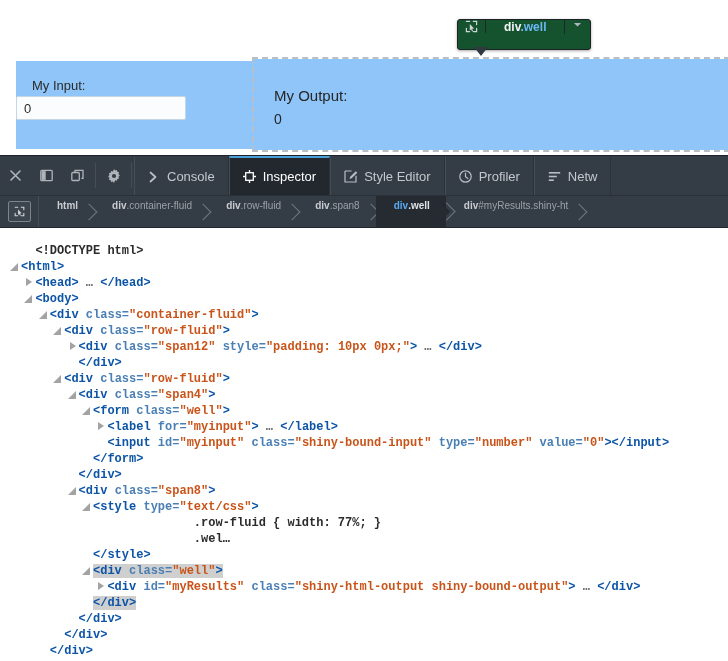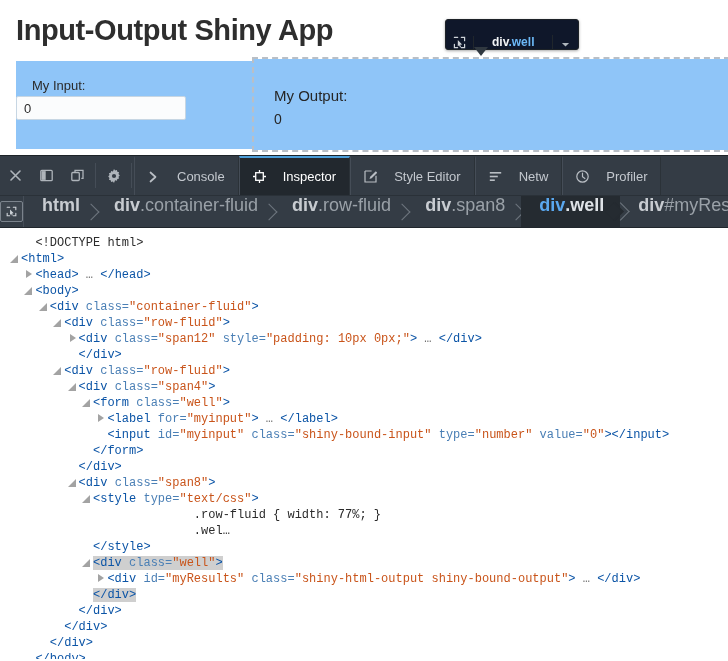--- a/index.html
+++ b/index.html
@@ -45,23 +45,23 @@
     position:absolute;left:20px;top:28px;
     font-size:15px;color:#262626;white-space:nowrap;
   }
   #output-value{
     position:absolute;left:20px;top:52px;
     font-size:14px;color:#262626;white-space:nowrap;
   }
 
   
   #node-badge{
-    position:absolute;left:445px;top:19px;height:29px;
-    display:flex;align-items:flex-end;
-    background:#0f172a;border:1px solid #1d2227;border-radius:3px;
+    position:absolute;left:457px;top:19px;height:29px;
+    display:flex;align-items:flex-start;
+    background:#14532d;border:1px solid #1d2227;border-radius:3px;
     box-shadow:0 1px 3px rgba(0,0,0,.35);
     z-index:6;
   }
   #node-badge .bseg{
     display:flex;align-items:center;justify-content:center;
     padding:0 8px;border-right:1px solid #20262c;
   }
   #node-badge .bseg:last-child{border-right:none;}
   #node-badge .pick{padding:0 7px;}
   #node-badge .nodelabel{
@@ -86,21 +86,21 @@
     position:relative;height:40px;width:728px;box-sizing:border-box;
     background:#343c45;border-top:1px solid #1d2328;
     display:flex;align-items:stretch;overflow:hidden;
   }
   .tb-iconbtn{
     width:31px;display:flex;align-items:center;justify-content:center;
     color:#b6babf;
   }
   .tb-sep{width:1px;background:#454d57;margin:7px 2px;}
   .tb-tab{
-    display:flex;align-items:center;gap:17px;padding:0 13px;
+    display:flex;align-items:center;gap:7px;padding:0 13px;
     border-left:1px solid #454d57;border-right:1px solid #2b3238;
     color:#c3c8ce;font-size:13px;white-space:nowrap;
     box-sizing:border-box;border-top:2px solid transparent;
   }
   .tb-tab.active{
     background:#22282e;color:#ffffff;
     border-top:2px solid #4c9ed9;
   }
   .tb-tab svg{display:block;}
 
@@ -114,21 +114,21 @@
     width:38px;display:flex;align-items:center;justify-content:center;
     border-right:1px solid #454d57;
   }
   #crumb-pick .pickbox{
     width:21px;height:19px;border:1px solid #7b838c;border-radius:2px;
     display:flex;align-items:center;justify-content:center;background:#3c444d;
   }
   .crumbs{display:flex;align-items:stretch;}
   .crumb{
     position:relative;display:flex;align-items:center;
-    padding:0 16px 12px 18px;font-size:18px;font-weight:bold;white-space:nowrap;
+    padding:0 16px 12px 18px;font-size:10px;font-weight:bold;white-space:nowrap;
     color:#c8ccd1;
   }
   .crumb .ctag{color:#c8ccd1;}
   .crumb .ccls{color:#9aa1a8;font-weight:normal;}
   .crumb:after{
     content:"";position:absolute;right:-1px;top:50%;
     width:11px;height:11px;margin-top:-6px;
     border-top:1px solid #6e767f;border-right:1px solid #6e767f;
     transform:rotate(45deg);
   }
@@ -144,22 +144,23 @@
     width:12px;height:12px;margin-top:-6.5px;
     border-top:1px solid #6e767f;border-right:1px solid #6e767f;
     transform:rotate(45deg);z-index:1;
   }
 
   
   #markup{
     position:relative;width:728px;height:431px;background:#ffffff;
     font-family:"Liberation Mono","DejaVu Sans Mono",monospace;
     font-size:12px;line-height:16px;
-    padding-top:7px;box-sizing:border-box;overflow:hidden;
+    padding-top:15px;box-sizing:border-box;overflow:hidden;
     color:#3b3b3b;
+    font-weight:bold;
   }
   .ln{position:relative;height:16px;white-space:pre;padding-left:10px;}
   .ln .inner{display:inline;}
   .hl{background:#cfcfcf;}
   .twisty{
     display:inline-block;width:9px;height:9px;position:relative;top:1px;
     margin-right:2px;
   }
   .twisty.closed:before{
     content:"";position:absolute;left:2px;top:0;
@@ -176,21 +177,20 @@
   .at{color:#4a7fb5;margin-top:32px;}         
   .av{color:#c9541a;}         
   .tx{color:#2b2b2b;}         
   .el{color:#6b6b6b;}         
 </style>
 </head>
 <body>
 
 <div id="app-area">
 
-  <div id="app-title">Input-Output Shiny App</div>
 
   <div id="input-well">
     <div id="input-label">My Input:</div>
   </div>
   <input id="myinput" type="text" value="0" style="">
 
   <div id="output-well">
     <div id="output-label">My Output:</div>
     <div id="output-value">0</div>
   </div>
@@ -265,33 +265,33 @@
     <div class="tb-tab">
       <svg width="13" height="13" viewBox="0 0 13 13">
           <path d="M1 1h6.6M1 1v11h11V5.8" stroke="#b9bec4" stroke-width="1.2" fill="none"></path>
           <path d="M11.8 1.2L6.2 6.8l-.7 2.2 2.2-.7 5.6-5.6z" fill="#b9bec4"></path>
         </svg>
       <span>Style Editor</span>
     </div>
 
     <div class="tb-tab">
       <svg width="13" height="13" viewBox="0 0 13 13">
+          <circle cx="6.5" cy="6.5" r="5.7" stroke="#b9bec4" stroke-width="1.2" fill="none"></circle>
+          <path d="M6.5 3.2v3.5l2.4 1.8" stroke="#b9bec4" stroke-width="1.2" fill="none" stroke-linecap="round"></path>
+        </svg>
+      <span>Profiler</span>
+    </div>
+
+    <div class="tb-tab">
+      <svg width="13" height="13" viewBox="0 0 13 13">
           <rect x="0.8" y="2" width="11.4" height="1.6" fill="#b9bec4"></rect>
           <rect x="0.8" y="5.7" width="8" height="1.6" fill="#b9bec4"></rect>
           <rect x="0.8" y="9.4" width="5" height="1.6" fill="#b9bec4"></rect>
         </svg>
       <span>Netw</span>
-    </div>
-
-    <div class="tb-tab">
-      <svg width="13" height="13" viewBox="0 0 13 13">
-          <circle cx="6.5" cy="6.5" r="5.7" stroke="#b9bec4" stroke-width="1.2" fill="none"></circle>
-          <path d="M6.5 3.2v3.5l2.4 1.8" stroke="#b9bec4" stroke-width="1.2" fill="none" stroke-linecap="round"></path>
-        </svg>
-      <span>Profiler</span>
     </div>
   </div>
 
   <div id="dt-breadcrumbs">
     <div id="crumb-pick">
       <div class="pickbox">
         <svg width="11" height="11" viewBox="0 0 14 14" fill="none">
           <path d="M1.5 1.5h3.2M9.3 1.5h3.2v3.2M12.5 9.3v3.2H9.3M4.7 12.5H1.5V9.3" stroke="#cfd4d9" stroke-width="1.4" stroke-linecap="round"></path>
           <path d="M5.2 4.4l4.6 4.8-2.1.25.95 2.45-1.1.45-1-2.45-1.45 1.5z" fill="#cfd4d9"></path>
         </svg>

